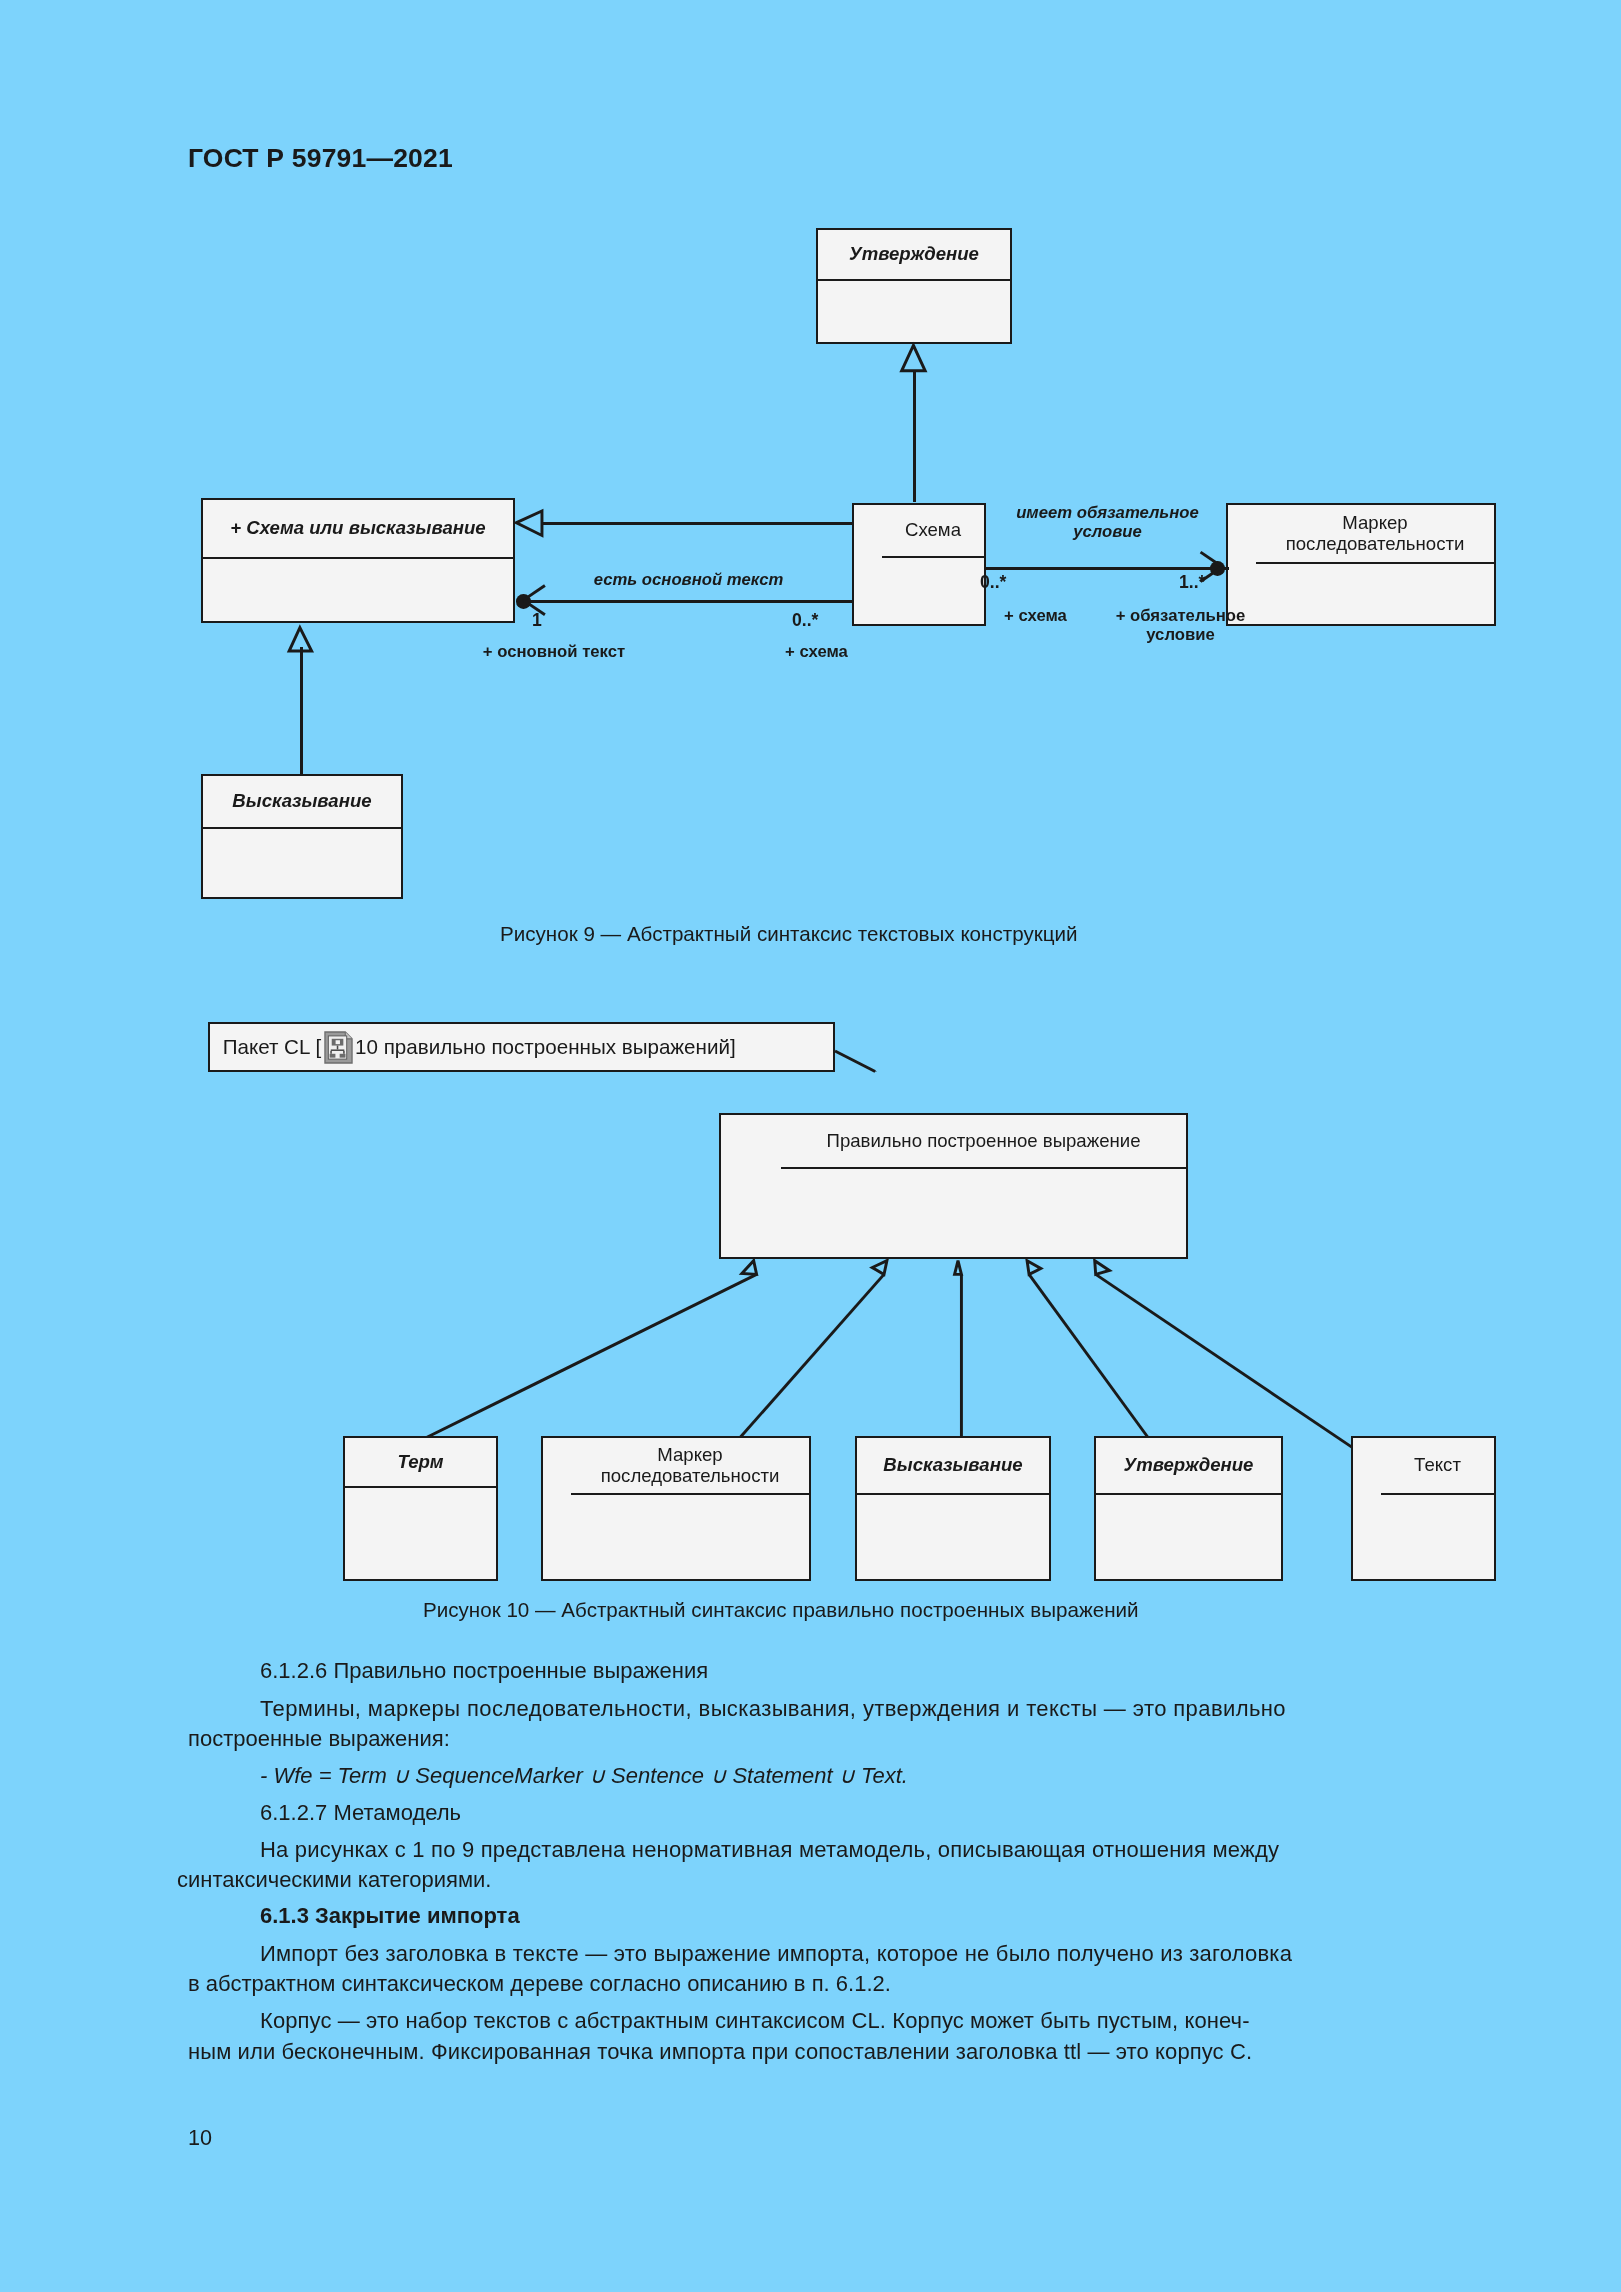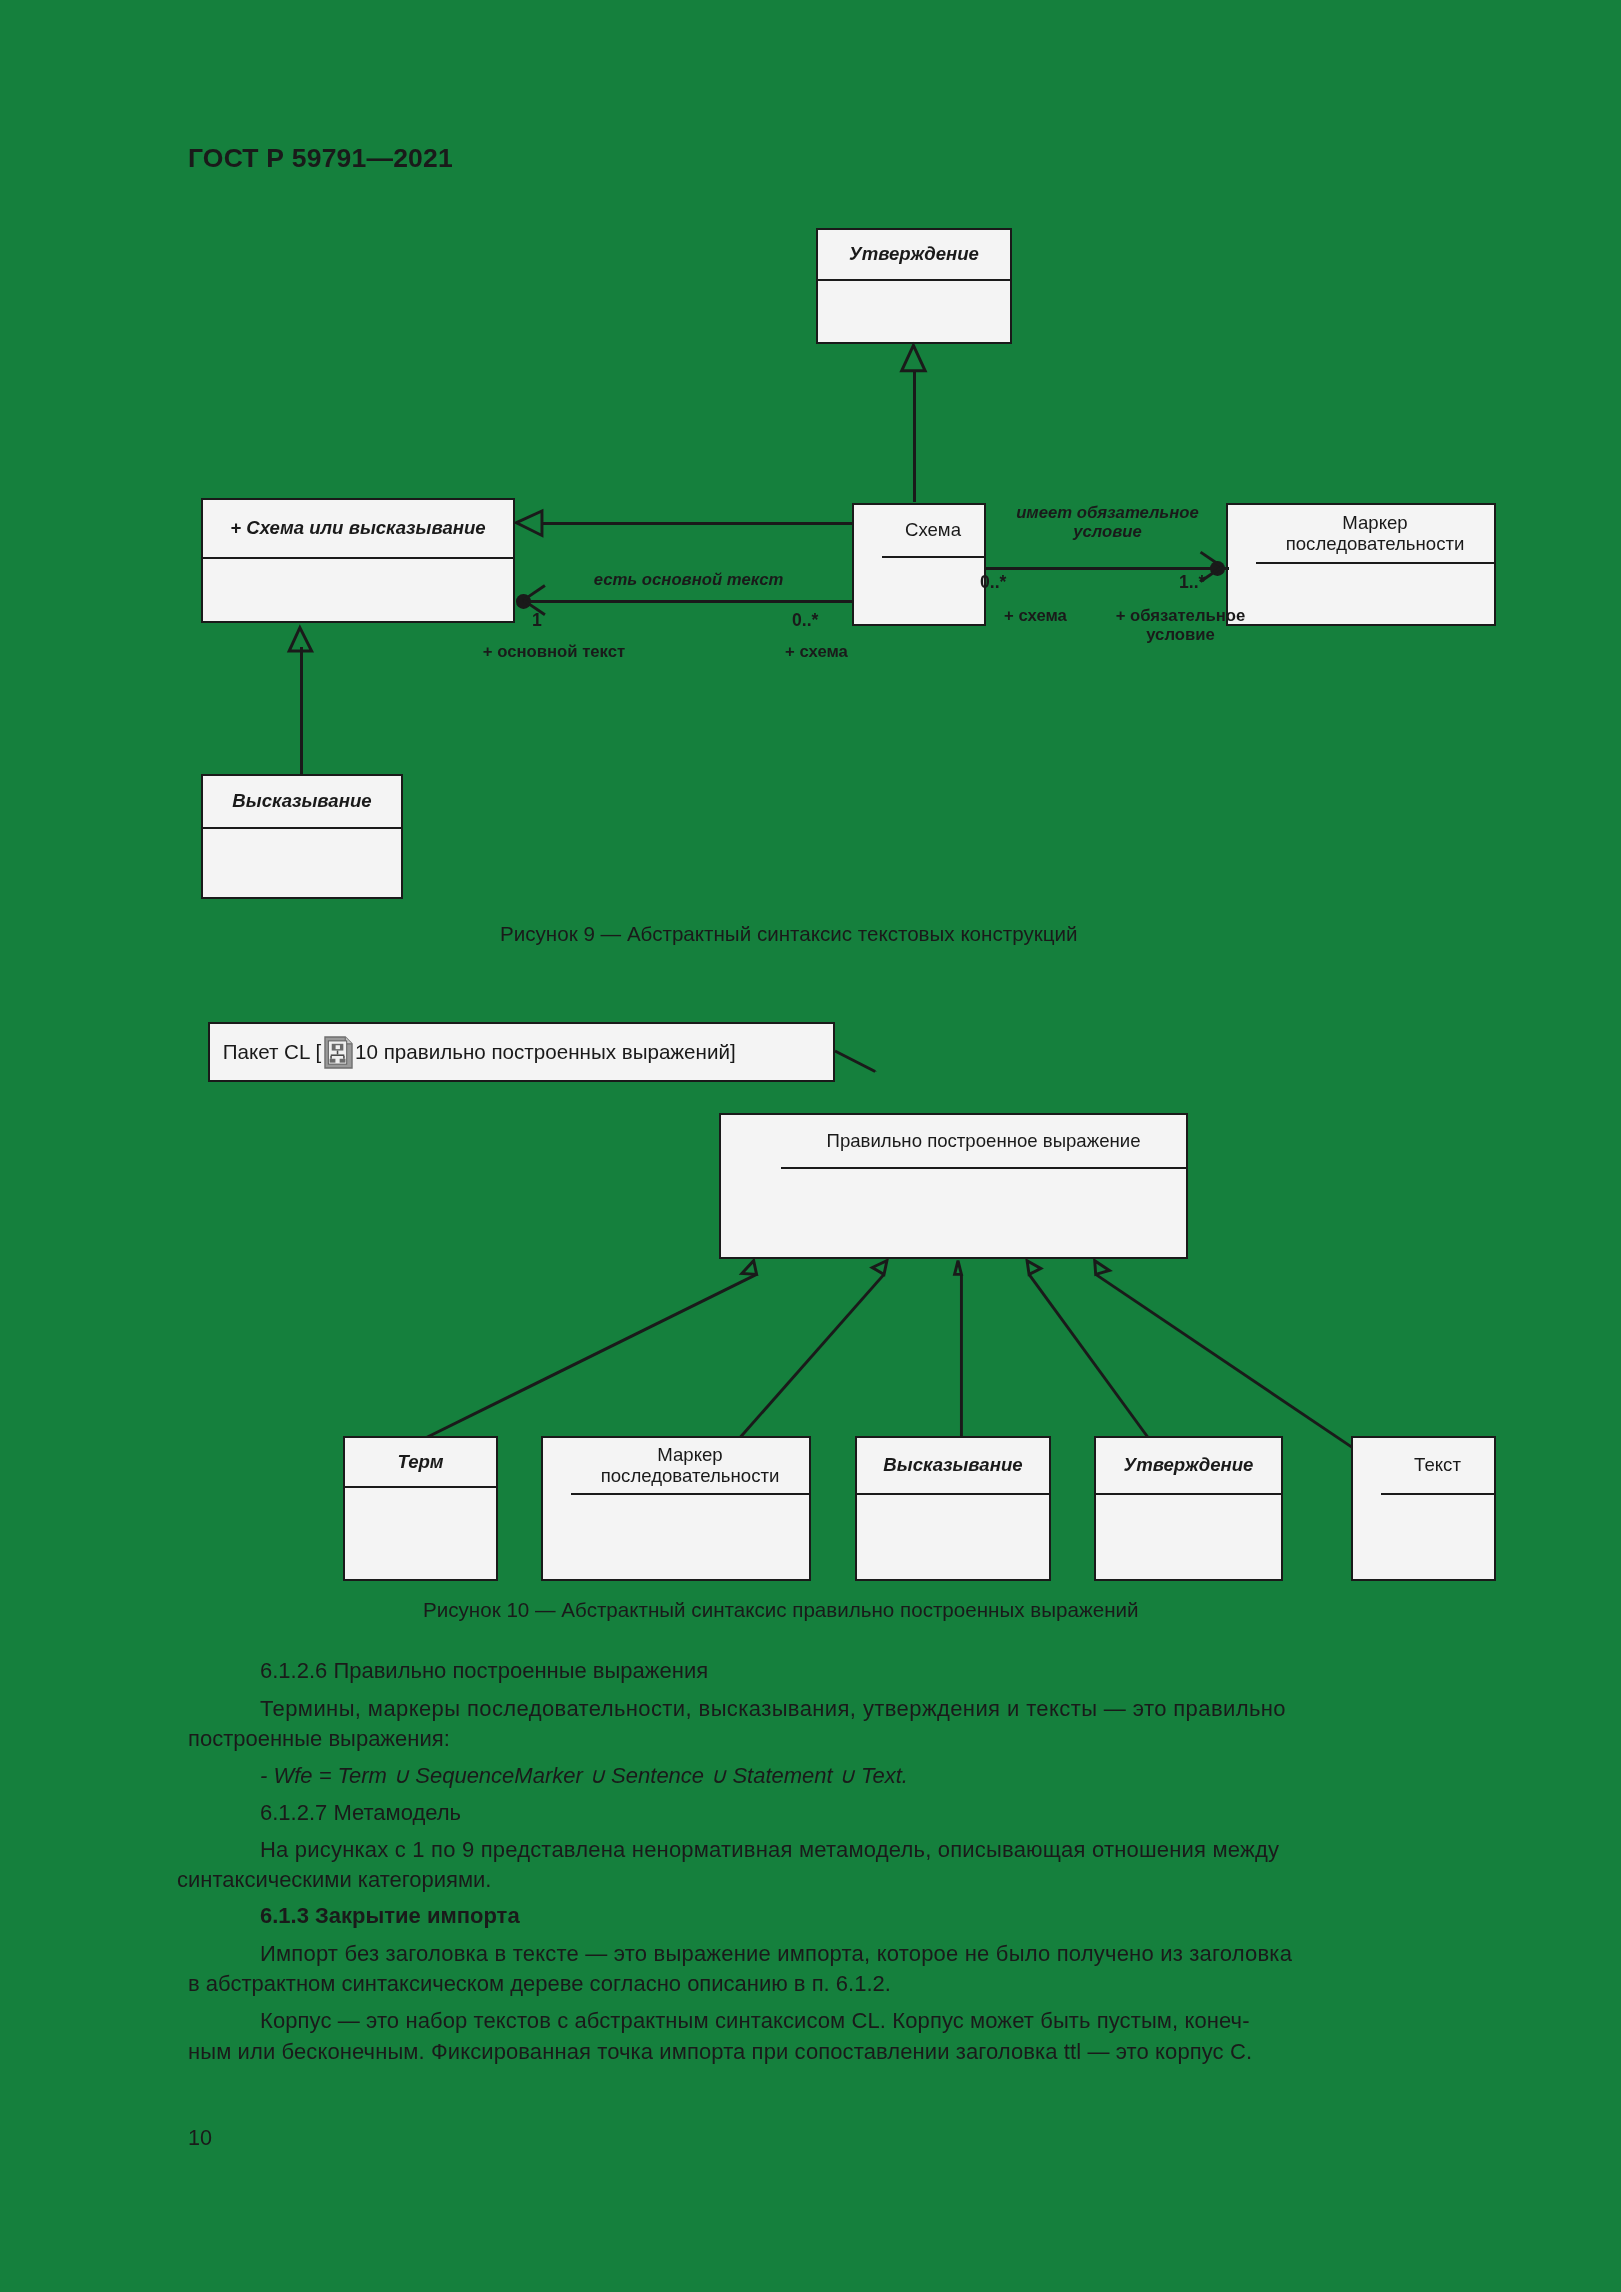--- a/index.html
+++ b/index.html
@@ -11,21 +11,21 @@
     width: 1621px;
     height: 2293px;
     position: relative;
     font-family: "Liberation Sans", sans-serif;
     color: #1a1a1a;
     overflow: hidden;
   }
   .page {
     position: absolute;
     inset: 0;
-    background: #15803d;
+    background: #7dd3fc;
   }
   
   .doc-header {
     position: absolute;
     left: 188px;
     top: 143px;
     font-size: 26.5px;
     font-weight: bold;
     letter-spacing: 0.2px;
     white-space: nowrap;
@@ -209,21 +209,21 @@
 
   <div class="mult" style="left:980px; top:572px;">0..*</div>
   <div class="role" style="left:972px; top:606px; width:127px;">+ схема</div>
 
   <div class="mult" style="left:1179px; top:572px;">1..*</div>
   <div class="role" style="left:1068px; top:606px; width:225px;">+ обязательное
 условие</div>
 
   <div class="caption" style="left:500px; top:922px;">Рисунок 9 — Абстрактный синтаксис текстовых конструкций</div>
 
-  <div class="pkg-tab" style="left:208px; top:1022px; width:627px; height:60px;">
+  <div class="pkg-tab" style="left:208px; top:1022px; width:627px; height:50px;">
     <span>Пакет CL [</span>
     <span class="pkg-icon">
       <svg width="29" height="33" viewBox="0 0 30 34" aria-hidden="true">
         <path d="M1 1 H22 L29 8 V33 H1 Z" fill="#9a9a9a" stroke="#6e6e6e" stroke-width="1.4"></path>
         <path d="M22 1 L22 8 L29 8" fill="#c9c9c9" stroke="#6e6e6e" stroke-width="1.2"></path>
         <rect x="4.5" y="5" width="19" height="24" fill="#efefef" stroke="#5a5a5a" stroke-width="1"></rect>
         <rect x="8" y="8" width="12" height="7" fill="#6b6b6b"></rect>
         <rect x="12" y="9.5" width="4.5" height="4" fill="#f2f2f2"></rect>
         <rect x="13.2" y="15" width="1.6" height="4" fill="#4a4a4a"></rect>
         <rect x="7" y="19" width="14" height="1.6" fill="#4a4a4a"></rect>

